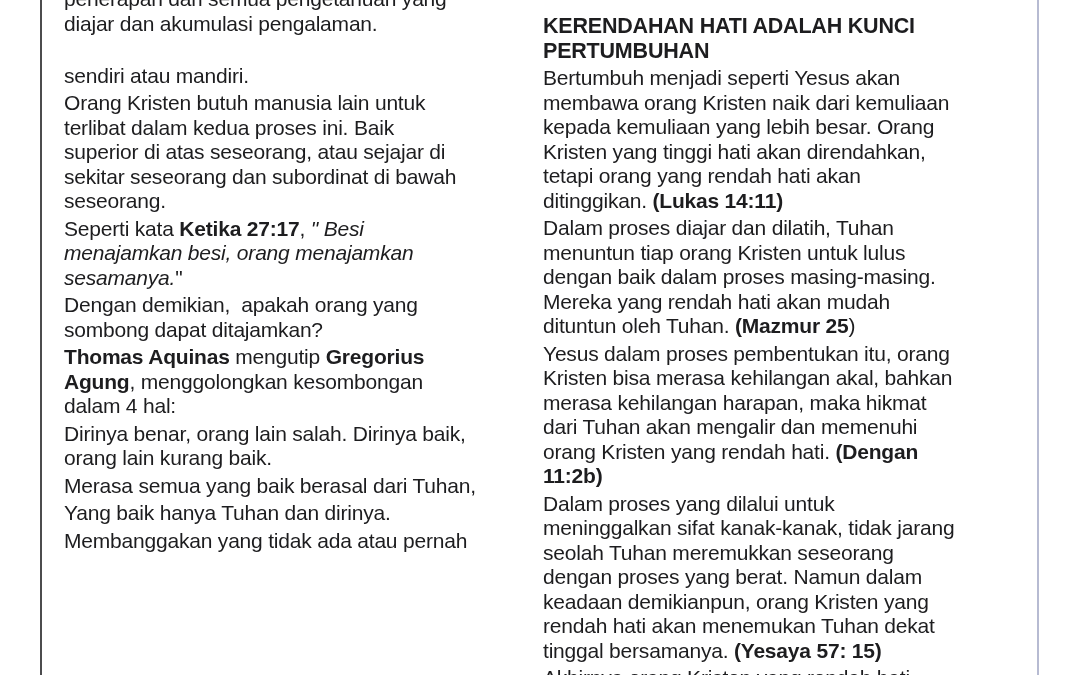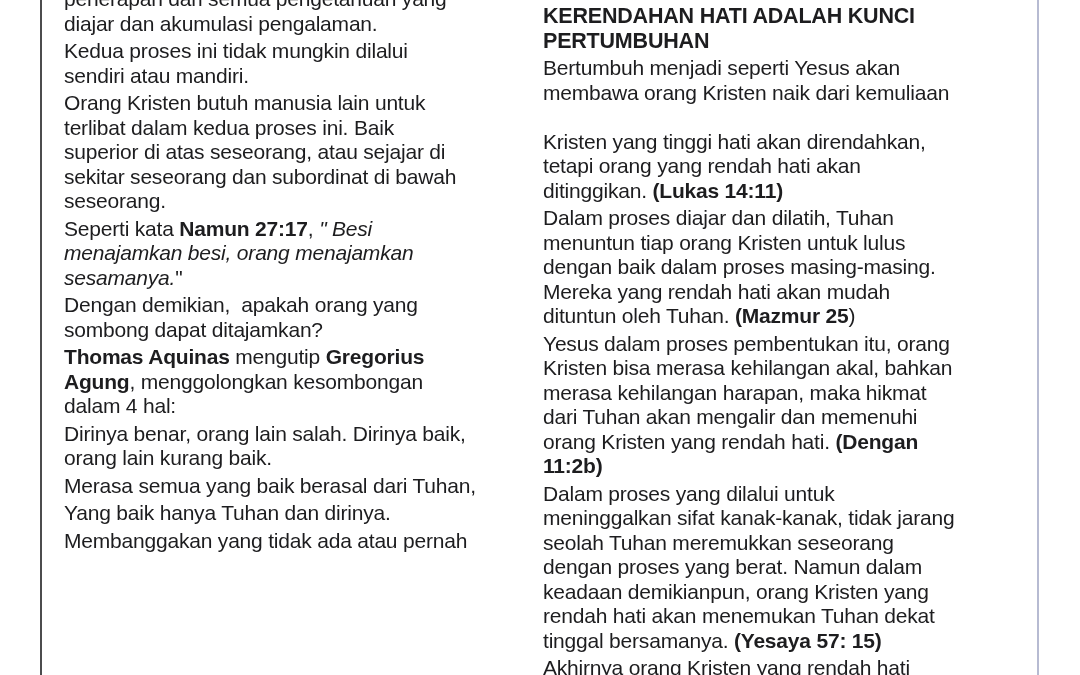--- a/index.html
+++ b/index.html
@@ -23,21 +23,21 @@
   #rule-left { left: 40px; }
   #rule-right { left: 1037px; }
   .col {
     position: absolute;
     top: 0;
     height: 675px;
     overflow: hidden;
     box-sizing: border-box;
   }
   #col-left { left: 64px; width: 480px; }
-  #col-right { left: 543px; width: 492px; padding-top: 4px; }
+  #col-right { left: 543px; width: 492px; padding-top: 14px; }
   .para {
     margin: 0 0 3px 0;
     font-size: 21px;
     line-height: 24.5px;
     white-space: pre-wrap;
     letter-spacing: -0.2px;
   }
   #col-left .para:first-child { margin-top: -13px; }
   .para.heading {
     font-weight: bold;
@@ -47,30 +47,30 @@
   .i { font-style: italic; }
 </style>
 </head>
 <body style="background: rgb(255, 255, 255); color: rgb(29, 29, 31);">
 
 <div class="rule" id="rule-left" style="background: rgb(76, 76, 78);"></div>
 <div class="rule" id="rule-right" style="background: rgb(183, 187, 210);"></div>
 
 <div class="col" id="col-left">
     <p class="para"><span>penerapan dari semua pengetahuan yang</span><br><span>diajar dan akumulasi pengalaman.</span></p>
-    <p class="para"><span>Kedua proses ini tidak mungkin dilalui</span><br><span>sendiri atau mandiri.</span></p>
+    <p class="para"><br><span>sendiri atau mandiri.</span></p>
     <p class="para"><span>Orang Kristen butuh manusia lain untuk</span><br><span>terlibat dalam kedua proses ini. Baik</span><br><span>superior di atas seseorang, atau sejajar di</span><br><span>sekitar seseorang dan subordinat di bawah</span><br><span>seseorang.</span></p>
-    <p class="para"><span>Seperti kata </span><span class="b">Namun 27:17</span><span>, </span><span class="i">" Besi</span><br><span class="i">menajamkan besi, orang menajamkan</span><br><span class="i">sesamanya.</span><span>"</span></p>
+    <p class="para"><span>Seperti kata </span><span class="b">Ketika 27:17</span><span>, </span><span class="i">" Besi</span><br><span class="i">menajamkan besi, orang menajamkan</span><br><span class="i">sesamanya.</span><span>"</span></p>
     <p class="para"><span>Dengan demikian,  apakah orang yang</span><br><span>sombong dapat ditajamkan?</span></p>
     <p class="para"><span class="b">Thomas Aquinas</span><span> mengutip </span><span class="b">Gregorius</span><br><span class="b">Agung</span><span>, menggolongkan kesombongan</span><br><span>dalam 4 hal:</span></p>
     <p class="para"><span>Dirinya benar, orang lain salah. Dirinya baik,</span><br><span>orang lain kurang baik.</span></p>
     <p class="para"><span>Merasa semua yang baik berasal dari Tuhan,</span><br></p>
     <p class="para"><span>Yang baik hanya Tuhan dan dirinya.</span></p>
     <p class="para"><span>Membanggakan yang tidak ada atau pernah</span></p>
   </div>
 <div class="col" id="col-right">
     <p class="para heading"><span>KERENDAHAN HATI ADALAH KUNCI</span><br><span>PERTUMBUHAN</span></p>
-    <p class="para"><span>Bertumbuh menjadi seperti Yesus akan</span><br><span>membawa orang Kristen naik dari kemuliaan</span><br><br><span>Kristen yang tinggi hati akan direndahkan,</span><br><span>tetapi orang yang rendah hati akan</span><br><span>ditinggikan. </span><span class="b">(Lukas 14:11)</span></p>
+    <p class="para"><span>Bertumbuh menjadi seperti Yesus akan</span><br><span>membawa orang Kristen naik dari kemuliaan</span><br><span>kepada kemuliaan yang lebih besar. Orang</span><br><span>Kristen yang tinggi hati akan direndahkan,</span><br><span>tetapi orang yang rendah hati akan</span><br><span>ditinggikan. </span><span class="b">(Lukas 14:11)</span></p>
     <p class="para"><span>Dalam proses diajar dan dilatih, Tuhan</span><br><span>menuntun tiap orang Kristen untuk lulus</span><br><span>dengan baik dalam proses masing-masing.</span><br><span>Mereka yang rendah hati akan mudah</span><br><span>dituntun oleh Tuhan. </span><span class="b">(Mazmur 25</span><span>)</span></p>
     <p class="para"><span>Yesus dalam proses pembentukan itu, orang</span><br><span>Kristen bisa merasa kehilangan akal, bahkan</span><br><span>merasa kehilangan harapan, maka hikmat</span><br><span>dari Tuhan akan mengalir dan memenuhi</span><br><span>orang Kristen yang rendah hati. </span><span class="b">(Dengan</span><br><span class="b">11:2b)</span></p>
     <p class="para"><span>Dalam proses yang dilalui untuk</span><br><span>meninggalkan sifat kanak-kanak, tidak jarang</span><br><span>seolah Tuhan meremukkan seseorang</span><br><span>dengan proses yang berat. Namun dalam</span><br><span>keadaan demikianpun, orang Kristen yang</span><br><span>rendah hati akan menemukan Tuhan dekat</span><br><span>tinggal bersamanya. </span><span class="b">(Yesaya 57: 15)</span></p>
     <p class="para"><span>Akhirnya orang Kristen yang rendah hati</span></p>
   </div>
 
 </body></html>

